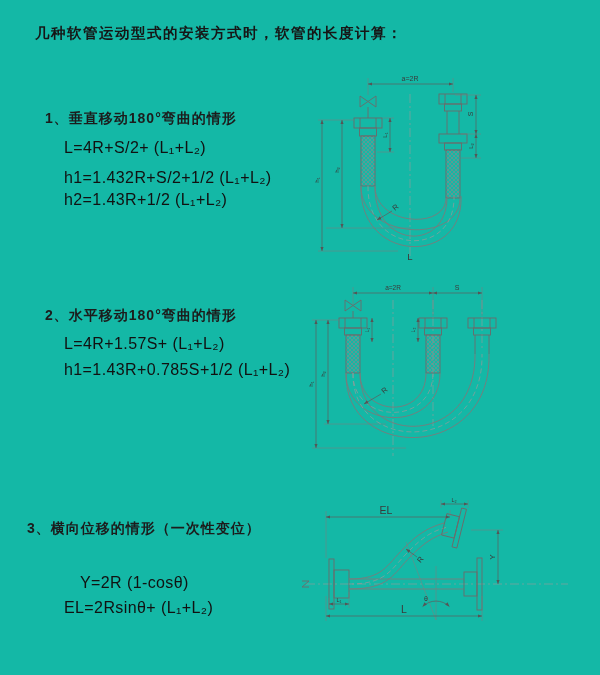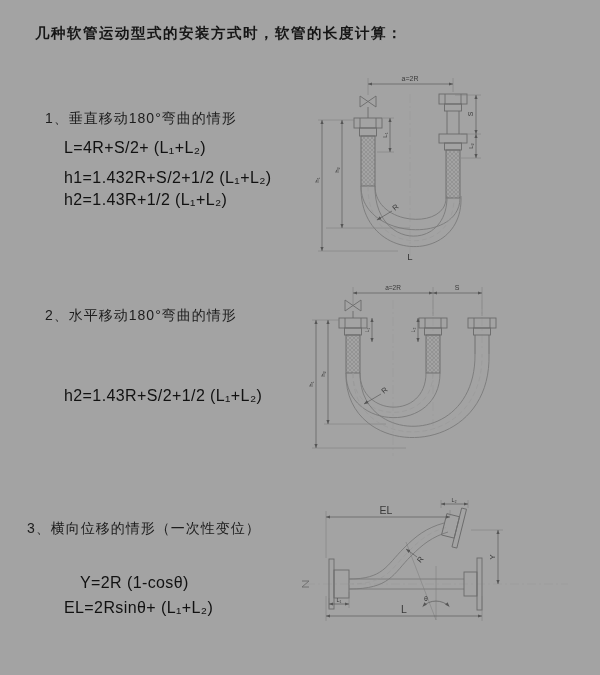--- a/index.html
+++ b/index.html
@@ -1,20 +1,20 @@
 <!DOCTYPE html>
 <html><head>
 <meta charset="utf-8">
 <style>
   html,body{margin:0;padding:0;background:#e8e8e8;}
-  .page{position:relative;width:600px;height:675px;background:#a3a3a3;overflow:hidden;
+  .page{position:relative;width:600px;height:675px;background:#14b8a6;overflow:hidden;
         font-family:"Liberation Sans", sans-serif;color:#1c1c1c;}
   .abs{position:absolute;}
   .title{font-size:14.5px;font-weight:700;letter-spacing:1.5px;color:#161616;}
-  .sec-heading{font-size:14px;font-weight:400;letter-spacing:1px;color:#1c1c1c;}
+  .sec-heading{font-size:14px;font-weight:700;letter-spacing:1px;color:#1c1c1c;}
   .formula{font-size:16px;font-weight:400;letter-spacing:0.4px;color:#111;}
   svg{display:block;}
   svg text{font-family:"Liberation Sans", sans-serif;fill:#3a3a3a;}
   .pipe{stroke:#6b6b6b;stroke-width:0.9;fill:none;}
   .hose{stroke:#7a7a7a;stroke-width:0.9;fill:none;}
   .hosecl{stroke:#9a9a9a;stroke-width:0.7;fill:none;stroke-dasharray:5 3;}
   .dim{stroke:#5c5c5c;stroke-width:0.7;fill:none;}
   .ext{stroke:#7e7e7e;stroke-width:0.55;fill:none;}
   .cl{stroke:#9a9a9a;stroke-width:0.6;fill:none;stroke-dasharray:9 3 2 3;}
   .braidfill{stroke:#6b6b6b;stroke-width:0.9;}
@@ -92,21 +92,22 @@
       <path class="hosecl" d="M70,118 C69,188 157,190 156,129"></path>
     </g>
 
     <path class="dim" d="M94,143 L79,152" marker-end="url(#ar1)"></path>
     <text font-size="7.5" transform="rotate(-40 98 141)" x="96" y="142">R</text>
 
     <text x="112" y="192" font-size="9.5" text-anchor="middle">L</text>
   </svg>
 
   <div class="abs sec-heading" style="left:45px;top:307px;">2、水平移动180°弯曲的情形</div>
-  <div class="abs formula" style="left:64px;top:387px;">h2=1.43R+S/2+1/2 (L₁+L₂)</div>
+  <div class="abs formula" style="left:64px;top:335px;">L=4R+1.57S+ (L₁+L₂)</div>
+  <div class="abs formula" style="left:64px;top:361px;">h1=1.43R+0.785S+1/2 (L₁+L₂)</div>
 
   <svg class="abs" style="left:296px;top:276px;" width="300" height="190" viewBox="0 0 300 190">
     <defs>
       <marker id="ar2" viewBox="0 0 10 8" refX="9" refY="4" markerWidth="7" markerHeight="5.5" orient="auto-start-reverse">
         <path d="M0,0.5 L9,4 L0,7.5 Z" fill="#555"></path>
       </marker>
       <pattern id="braid2" width="4" height="4" patternUnits="userSpaceOnUse">
         <path d="M0,0 l4,4 M0,4 l4,-4" stroke="#8a8a8a" stroke-width="0.6"></path>
       </pattern>
     </defs>

